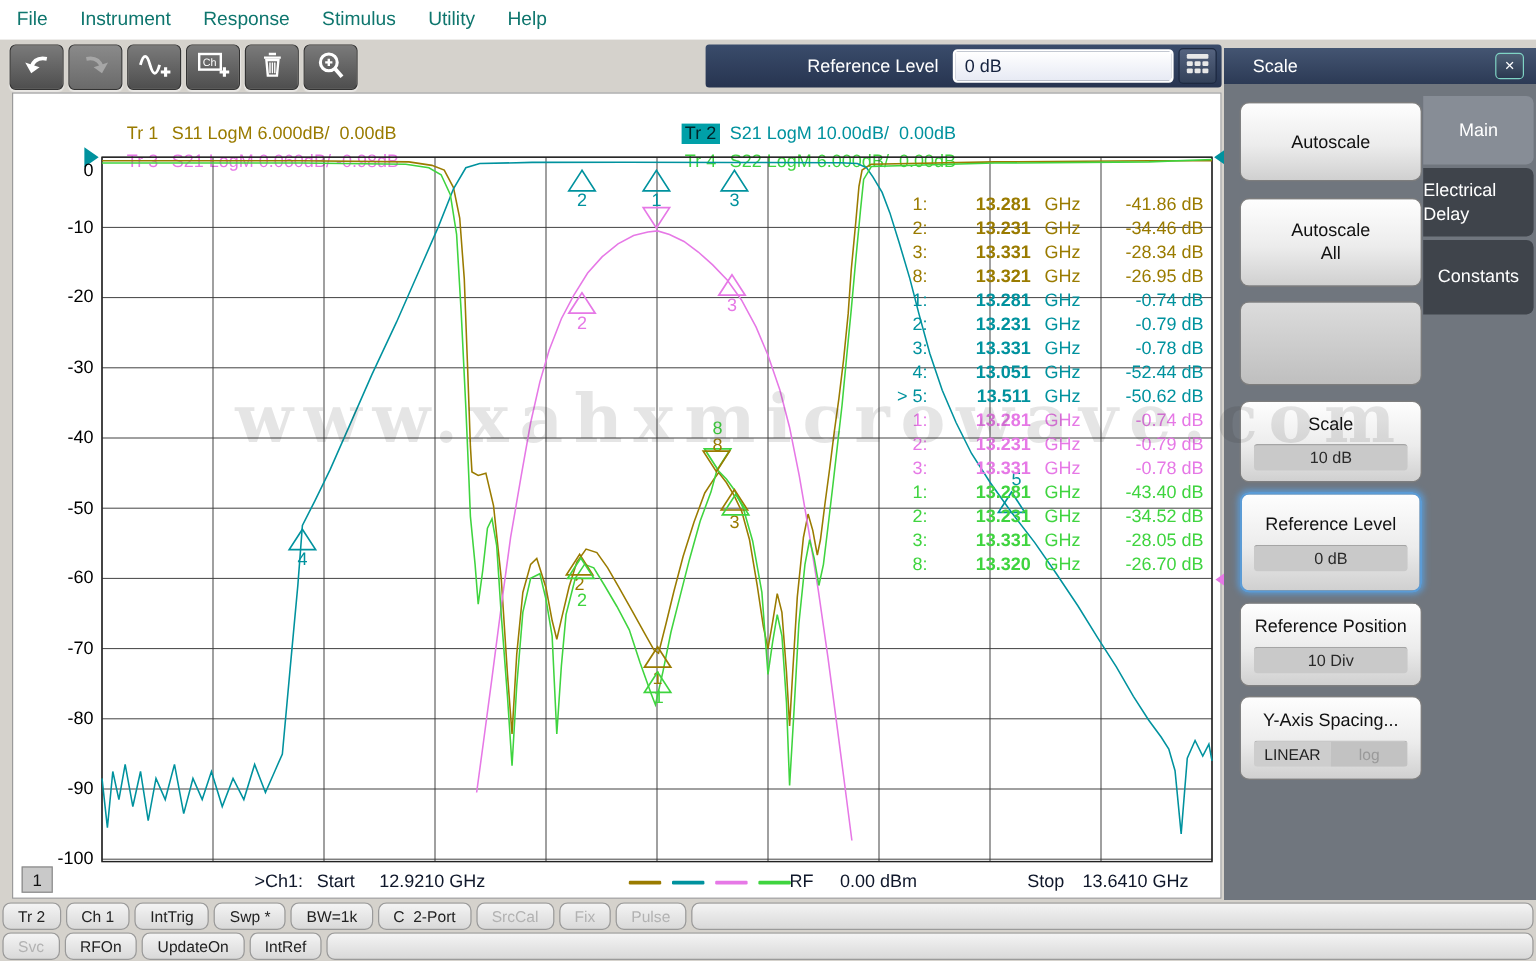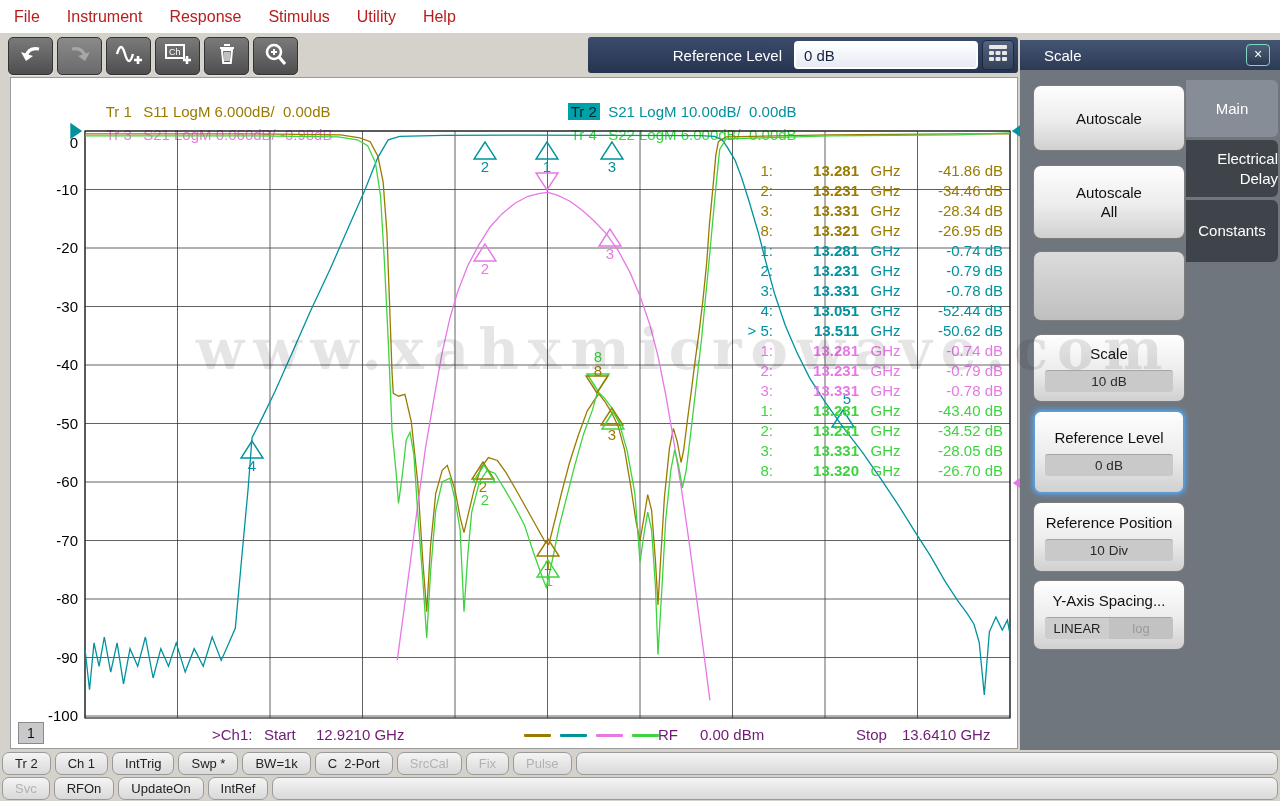--- a/index.html
+++ b/index.html
@@ -1,20 +1,20 @@
 <!DOCTYPE html>
 <html><head>
 <meta charset="utf-8">
 <style>
   html,body{margin:0;padding:0;background:#d5d2cc;font-family:"Liberation Sans",sans-serif;}
   #app{position:relative;width:1280px;height:801px;background:#d5d2cc;overflow:hidden;}
 
   
   #menubar{position:absolute;left:0;top:0;width:1280px;height:33px;background:#ffffff;display:flex;align-items:center;gap:27px;padding-left:14px;box-sizing:border-box;}
-  .menu-item{font-size:16px;color:#b91c1c;cursor:default;}
+  .menu-item{font-size:16px;color:#0f766e;cursor:default;}
 
   
   #toolbar{position:absolute;left:0;top:33px;width:1280px;height:44px;}
   .tool-btn{position:absolute;top:4px;width:43px;height:36px;border:1px solid #333;border-radius:5px;
     background:linear-gradient(#7a7a7a,#4e4e4e);display:flex;align-items:center;justify-content:center;box-shadow:0 1px 1px rgba(255,255,255,.5);}
   .tool-btn.disabled{background:linear-gradient(#8a8a8a,#6a6a6a);}
 
   #reflevel-bar{position:absolute;left:588px;top:4px;width:430px;height:36px;background:linear-gradient(#3a4c6b,#273450);
     border-radius:3px;display:flex;align-items:center;justify-content:flex-end;box-sizing:border-box;padding-right:4px;}
   #reflevel-label{color:#fff;font-size:15px;margin-right:12px;}
@@ -40,21 +40,21 @@
   #readouts{position:absolute;left:737px;top:160px;z-index:30;}
   .ro-row{display:flex;height:20px;font-size:15px;align-items:center;}
   .ro-m{width:36px;text-align:right;}
   .ro-f{width:86px;text-align:right;font-weight:bold;}
   .ro-u{width:44px;text-align:center;padding-left:9px;box-sizing:border-box;}
   .ro-v{width:100px;text-align:right;}
 
   
   #chan-badge{position:absolute;left:18px;top:722px;width:24px;height:20px;background:#c9c9c9;border:1px solid #8a8a8a;
     font-size:14px;color:#111;text-align:center;line-height:20px;z-index:30;}
-  .footer-text{position:absolute;top:726px;font-size:15px;color:#701a75;z-index:30;white-space:pre;}
+  .footer-text{position:absolute;top:726px;font-size:15px;color:#0f172a;z-index:30;white-space:pre;}
   #legend-dashes{position:absolute;left:524px;top:734px;display:flex;gap:9px;z-index:30;}
   .dash{width:27px;height:3px;border-radius:1px;}
 
   
   #sidebar{position:absolute;left:1020px;top:40px;width:260px;height:710px;background:#70767e;z-index:40;}
   #sidebar-header{position:absolute;left:0;top:0;width:260px;height:30px;background:linear-gradient(#445572,#2c3a55);
     display:flex;align-items:center;}
   #sidebar-title{color:#fff;font-size:15px;margin-left:24px;flex:1;}
   #close-btn{width:22px;height:20px;margin-right:10px;border:1px solid #7fd4c4;border-radius:4px;background:linear-gradient(#4e6076,#2b3950);
     color:#fff;font-size:14px;text-align:center;line-height:18px;}
@@ -66,21 +66,21 @@
   .sb-btn.empty{background:linear-gradient(#dcdcdc,#bfbfbf);}
   .sb-label{text-align:center;line-height:19px;padding:0 4px;}
   .sb-value{margin-top:7px;width:128px;height:21px;background:#c9c9c9;border-top:1px solid #a5a5a5;border-radius:3px;
     font-size:13.5px;color:#2a2a2a;text-align:center;line-height:21px;}
   .sb-toggle{margin-top:7px;width:128px;height:21px;border-radius:3px;display:flex;overflow:hidden;border-top:1px solid #a5a5a5;}
   .sb-toggle .on{flex:1;background:#cdcdcd;color:#222;font-size:13px;text-align:center;line-height:21px;}
   .sb-toggle .off{flex:1;background:#c2c2c2;color:#9a9a9a;font-size:13px;text-align:center;line-height:21px;}
 
   #sb-tabs{position:absolute;left:166px;top:40px;width:94px;}
   .sb-tab{width:92px;box-sizing:border-box;color:#fff;font-size:15px;display:flex;align-items:center;justify-content:center;
-    text-align:right;border-radius:0 6px 6px 0;margin-bottom:3px;line-height:20px;}
+    text-align:left;border-radius:0 6px 6px 0;margin-bottom:3px;line-height:20px;}
   .sb-tab.active{background:#878d96;}
   .sb-tab.inactive{background:#3f444b;}
 
   
   #statusbar{position:absolute;left:0;top:750px;width:1280px;height:51px;}
   .status-row{position:absolute;left:2px;width:1276px;height:23px;display:flex;gap:4px;}
   .st-btn{height:21px;border:1px solid #9a9a9a;border-radius:7px;background:linear-gradient(#f4f4f4,#d9d9d9);
     font-size:13px;color:#222;display:flex;align-items:center;justify-content:center;padding:0 12px;white-space:pre;}
   .st-btn.disabled{color:#b2b2b2;}
   .st-btn.filler{flex:1;}

